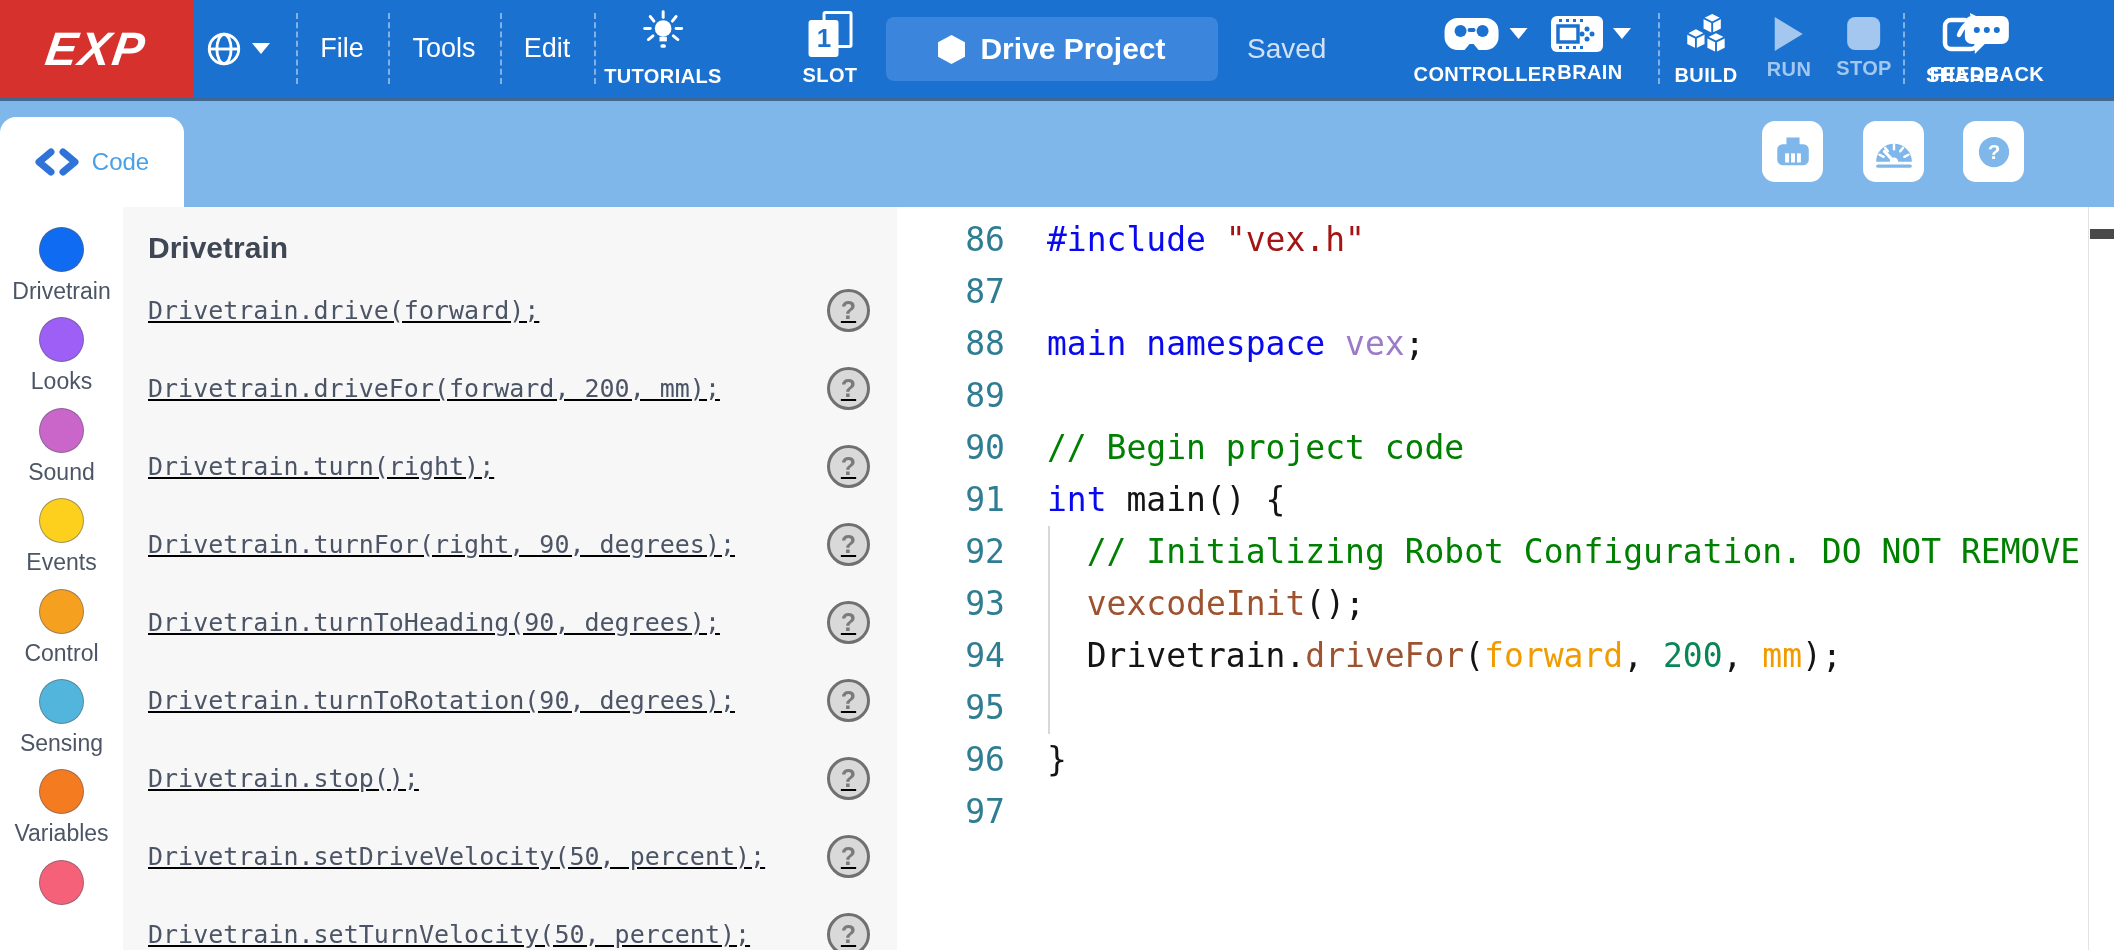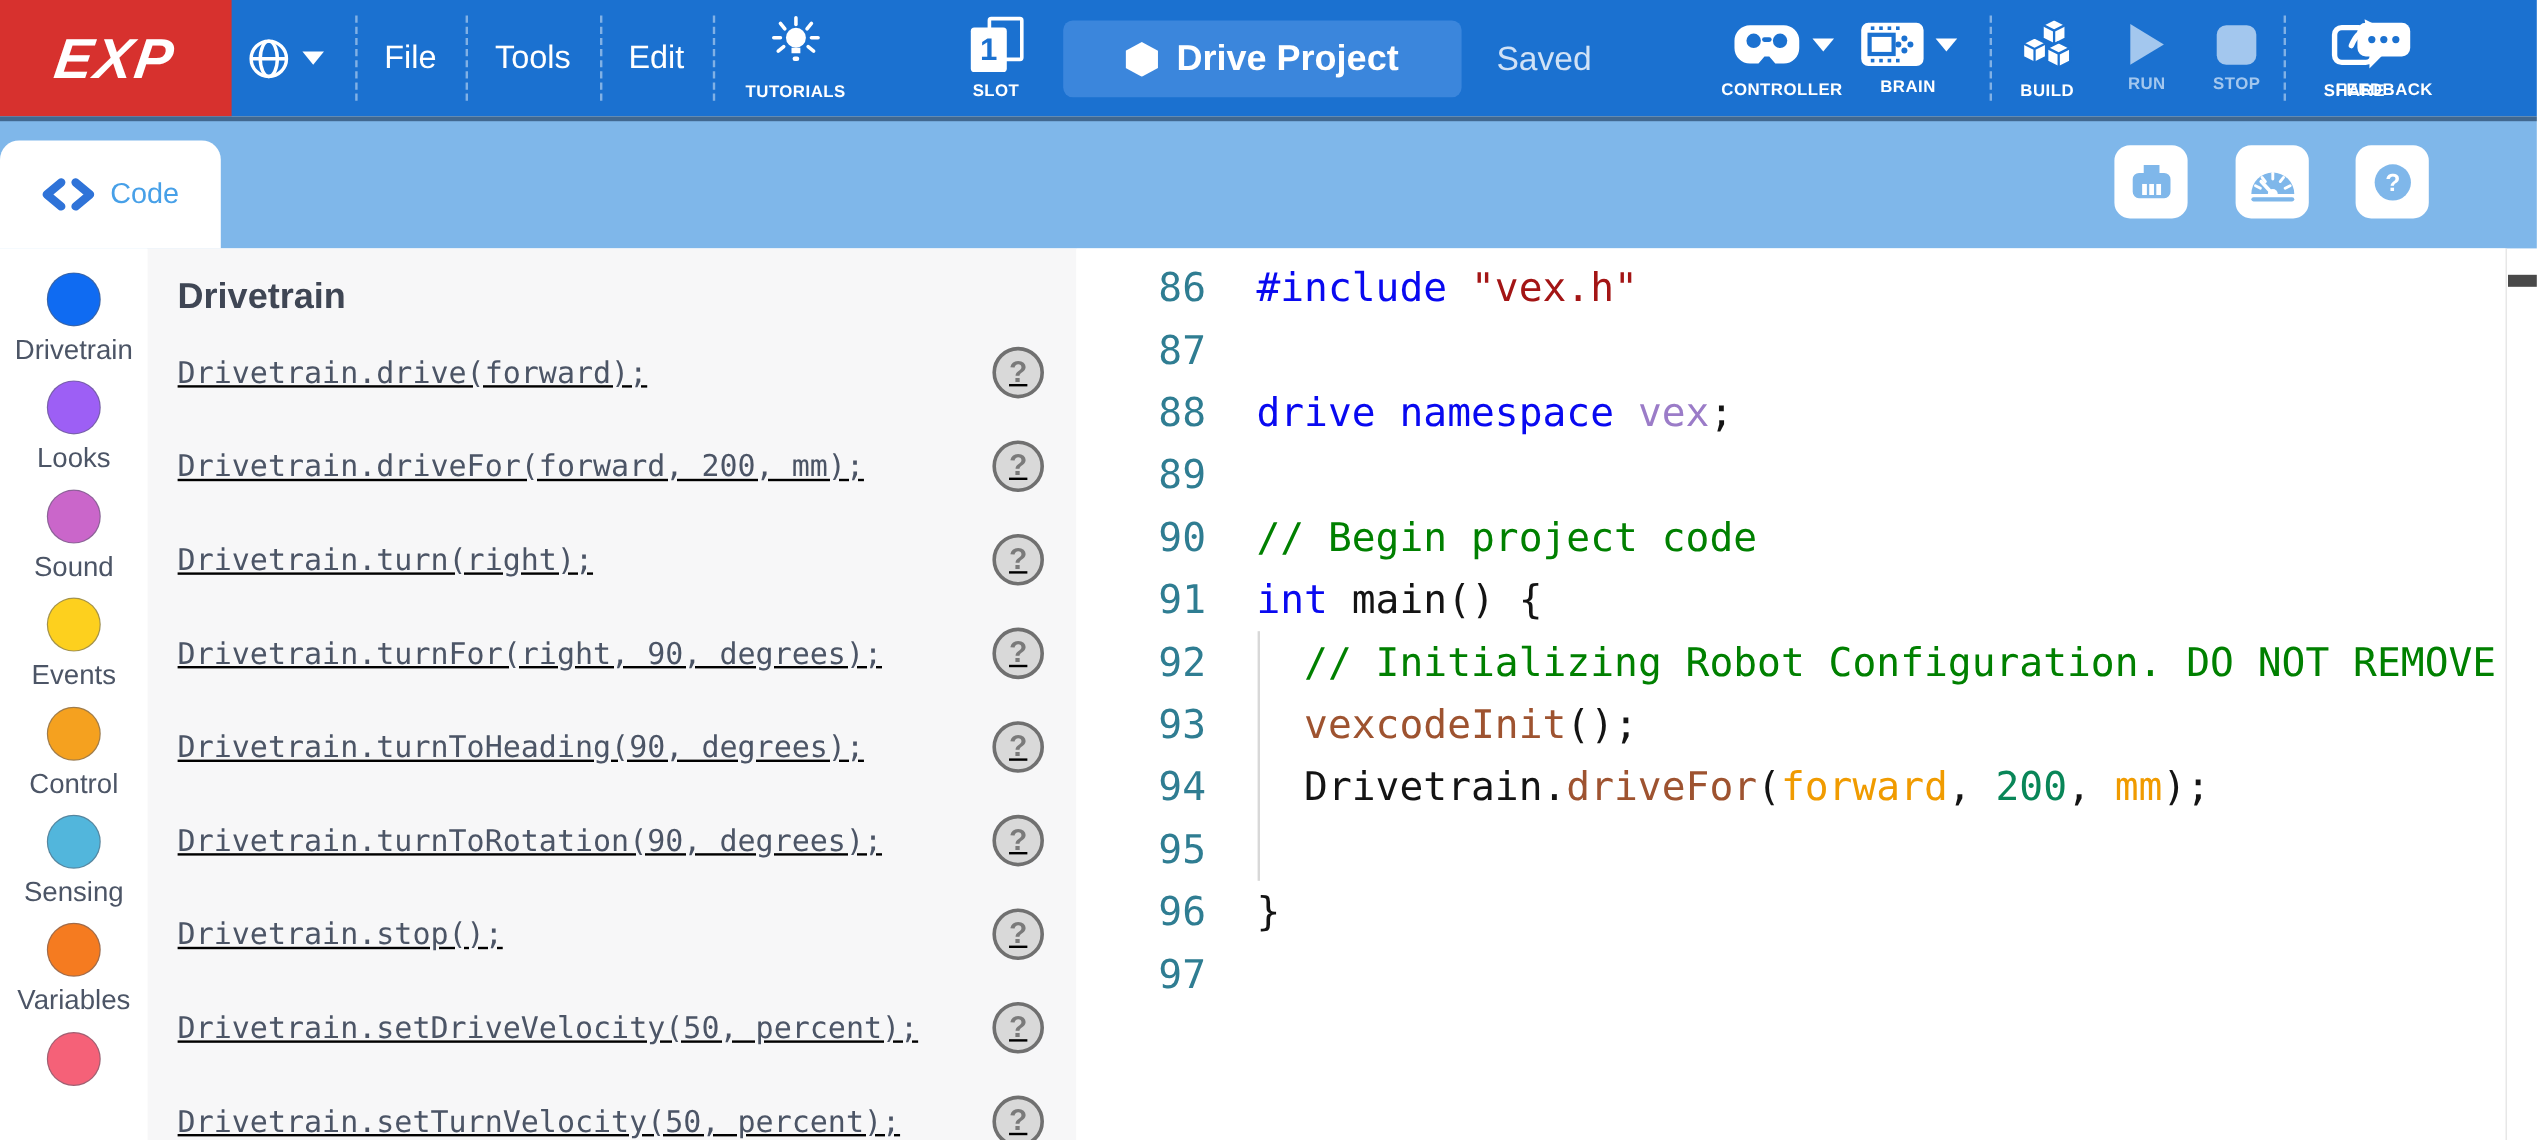--- a/index.html
+++ b/index.html
@@ -17,21 +17,21 @@
   .tb-sep { position:absolute; top:13px; bottom:13px; width:0;
             border-left:2px dashed rgba(255,255,255,0.45); }
   .menu-item { position:absolute; top:0; height:97px; display:flex; align-items:center;
                justify-content:center; color:#fff; font-size:27px; cursor:default; }
   .globe-group { position:absolute; left:205px; top:0; height:97px; display:flex;
                  align-items:center; gap:9px; }
   .caret { width:0; height:0; border-left:9px solid transparent; border-right:9px solid transparent;
            border-top:11px solid #fff; }
   .tb-group { position:absolute; top:0; height:97px; display:flex; flex-direction:column;
               align-items:center; justify-content:center; gap:7px; transform:translateX(-50%); }
-  .tb-label { color:#fff; font-size:14px; font-weight:bold; letter-spacing:0.4px; white-space:nowrap; }
+  .tb-label { color:#fff; font-size:20px; font-weight:bold; letter-spacing:0.4px; white-space:nowrap; }
   .tb-label.dim { color:var(--disabled); }
   .icon-row { display:flex; align-items:center; gap:8px; }
   .proj-btn { position:absolute; left:886px; top:17px; width:332px; height:64px;
               background:var(--project_btn_bg); border-radius:8px; display:flex;
               align-items:center; justify-content:center; gap:15px; border:none; }
   .proj-name { color:#fff; font-size:30px; font-weight:600; }
   .saved { position:absolute; left:1247px; top:0; height:97px; display:flex; align-items:center;
            color:rgba(255,255,255,0.8); font-size:28px; }
   .slot-pages { position:relative; width:46px; height:46px; }
   .page-back { position:absolute; right:0; top:0; width:30px; height:37px;
@@ -350,21 +350,21 @@
       <div class="cmd-row">
         <span class="cmd-text">Drivetrain.setTurnVelocity(50, percent);</span>
         <button class="help-btn">?</button>
       </div>
     </div>
 </div>
 
 <div class="editor" id="editor-lines">
     <div class="code-line"><span class="ln">86</span><span class="lc"><span style="color: rgb(9, 9, 240);">#include</span><span style="color: rgb(20, 20, 20);"> </span><span style="color: rgb(163, 21, 21);">"vex.h"</span></span></div>
     <div class="code-line"><span class="ln">87</span><span class="lc"></span></div>
-    <div class="code-line"><span class="ln">88</span><span class="lc"><span style="color: rgb(9, 9, 240);">drive</span><span style="color: rgb(20, 20, 20);"> </span><span style="color: rgb(9, 9, 240);">namespace</span><span style="color: rgb(20, 20, 20);"> </span><span style="color: rgb(155, 124, 200); text-align: center;">vex</span><span style="color: rgb(20, 20, 20);">;</span></span></div>
+    <div class="code-line"><span class="ln">88</span><span class="lc"><span style="color: rgb(9, 9, 240);">main</span><span style="color: rgb(20, 20, 20);"> </span><span style="color: rgb(9, 9, 240);">namespace</span><span style="color: rgb(20, 20, 20);"> </span><span style="color: rgb(155, 124, 200); text-align: center;">vex</span><span style="color: rgb(20, 20, 20);">;</span></span></div>
     <div class="code-line"><span class="ln">89</span><span class="lc"></span></div>
     <div class="code-line"><span class="ln">90</span><span class="lc"><span style="color: rgb(0, 128, 0);">// Begin project code</span></span></div>
     <div class="code-line"><span class="ln">91</span><span class="lc"><span style="color: rgb(9, 9, 240);">int</span><span style="color: rgb(20, 20, 20);"> main() {</span></span></div>
     <div class="code-line"><span class="ln">92</span><span class="lc"><span style="color: rgb(20, 20, 20);">  </span><span style="color: rgb(0, 128, 0);">// Initializing Robot Configuration. DO NOT REMOVE!</span></span></div>
     <div class="code-line"><span class="ln">93</span><span class="lc"><span style="color: rgb(20, 20, 20);">  </span><span style="color: rgb(158, 83, 48);">vexcodeInit</span><span style="color: rgb(20, 20, 20);">();</span></span></div>
     <div class="code-line"><span class="ln">94</span><span class="lc"><span style="color: rgb(20, 20, 20);">  Drivetrain.</span><span style="color: rgb(158, 83, 48);">driveFor</span><span style="color: rgb(20, 20, 20);">(</span><span style="color: rgb(240, 155, 0);">forward</span><span style="color: rgb(20, 20, 20);">, </span><span style="color: rgb(9, 134, 88);">200</span><span style="color: rgb(20, 20, 20);">, </span><span style="color: rgb(240, 155, 0);">mm</span><span style="color: rgb(20, 20, 20);">);</span></span></div>
     <div class="code-line"><span class="ln">95</span><span class="lc"></span></div>
     <div class="code-line"><span class="ln">96</span><span class="lc"><span style="color: rgb(20, 20, 20);">}</span></span></div>
     <div class="code-line"><span class="ln">97</span><span class="lc"></span></div>
   </div>

